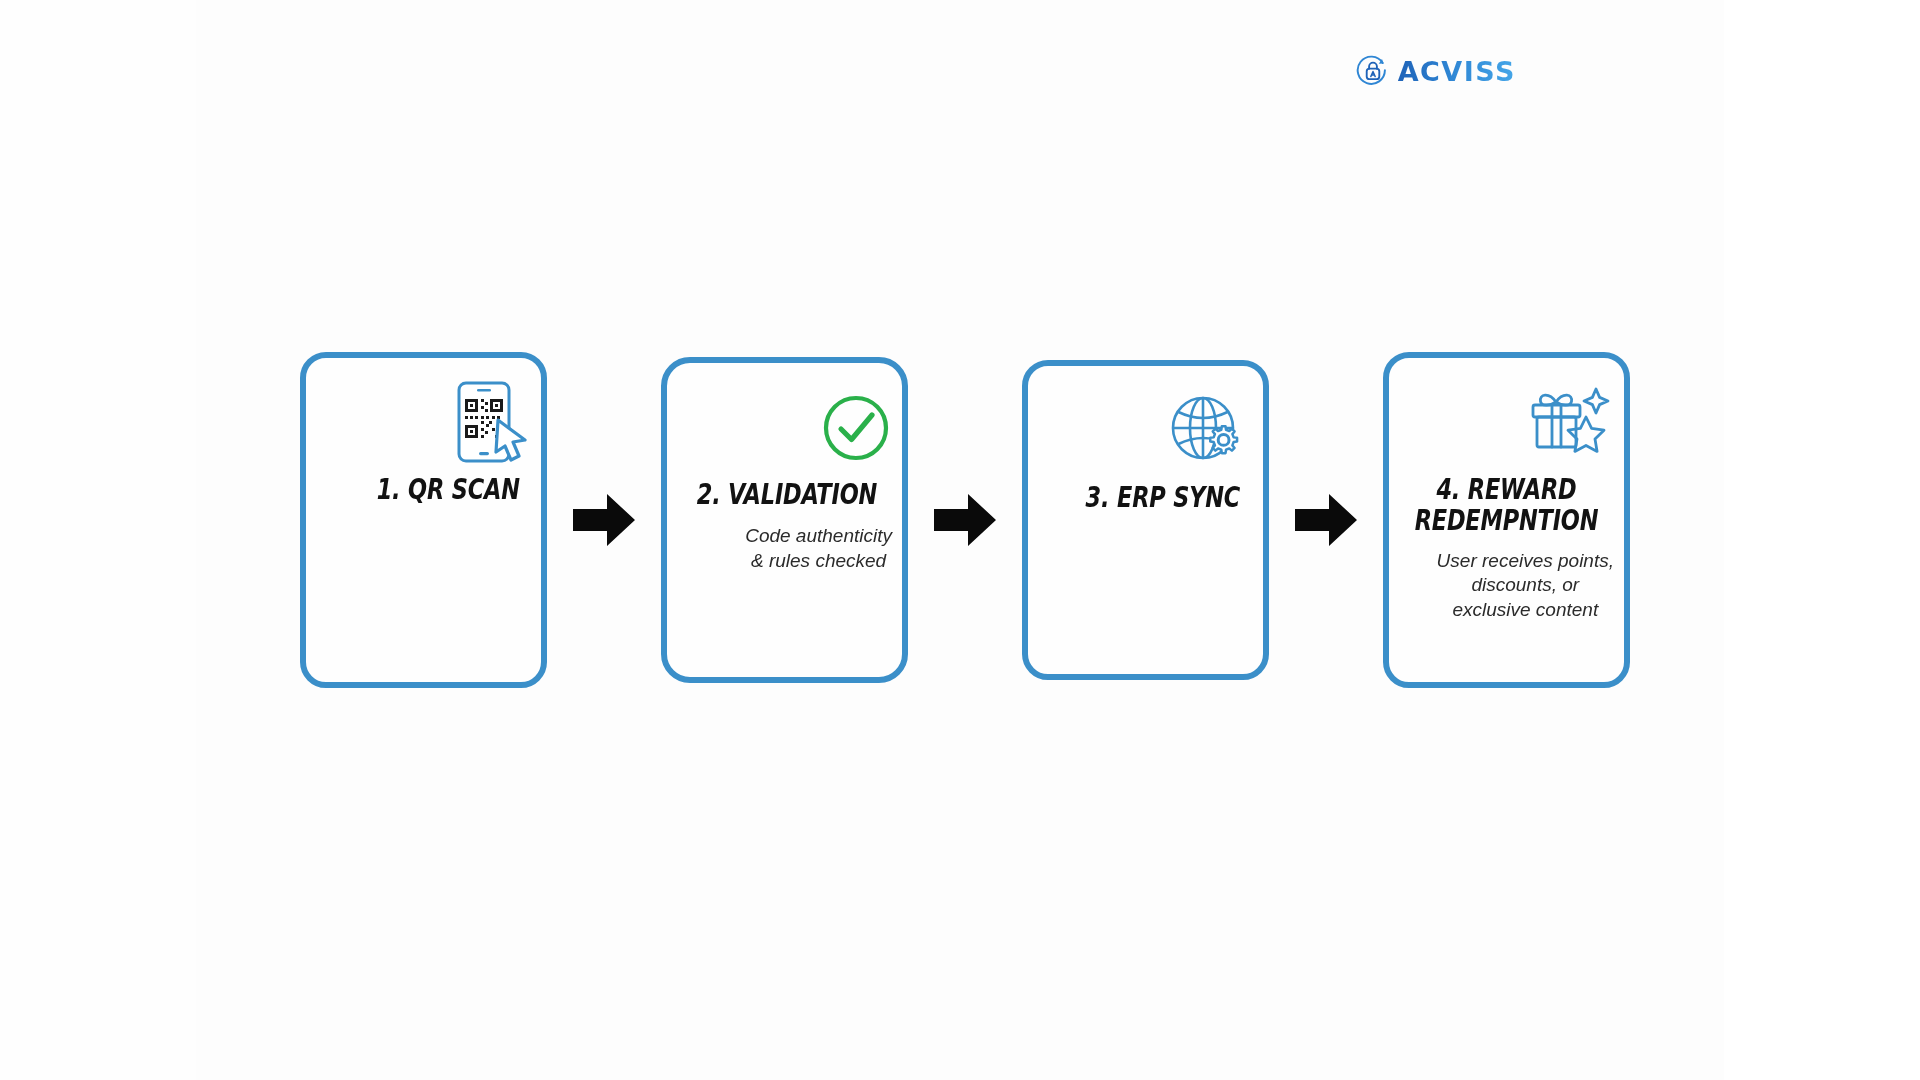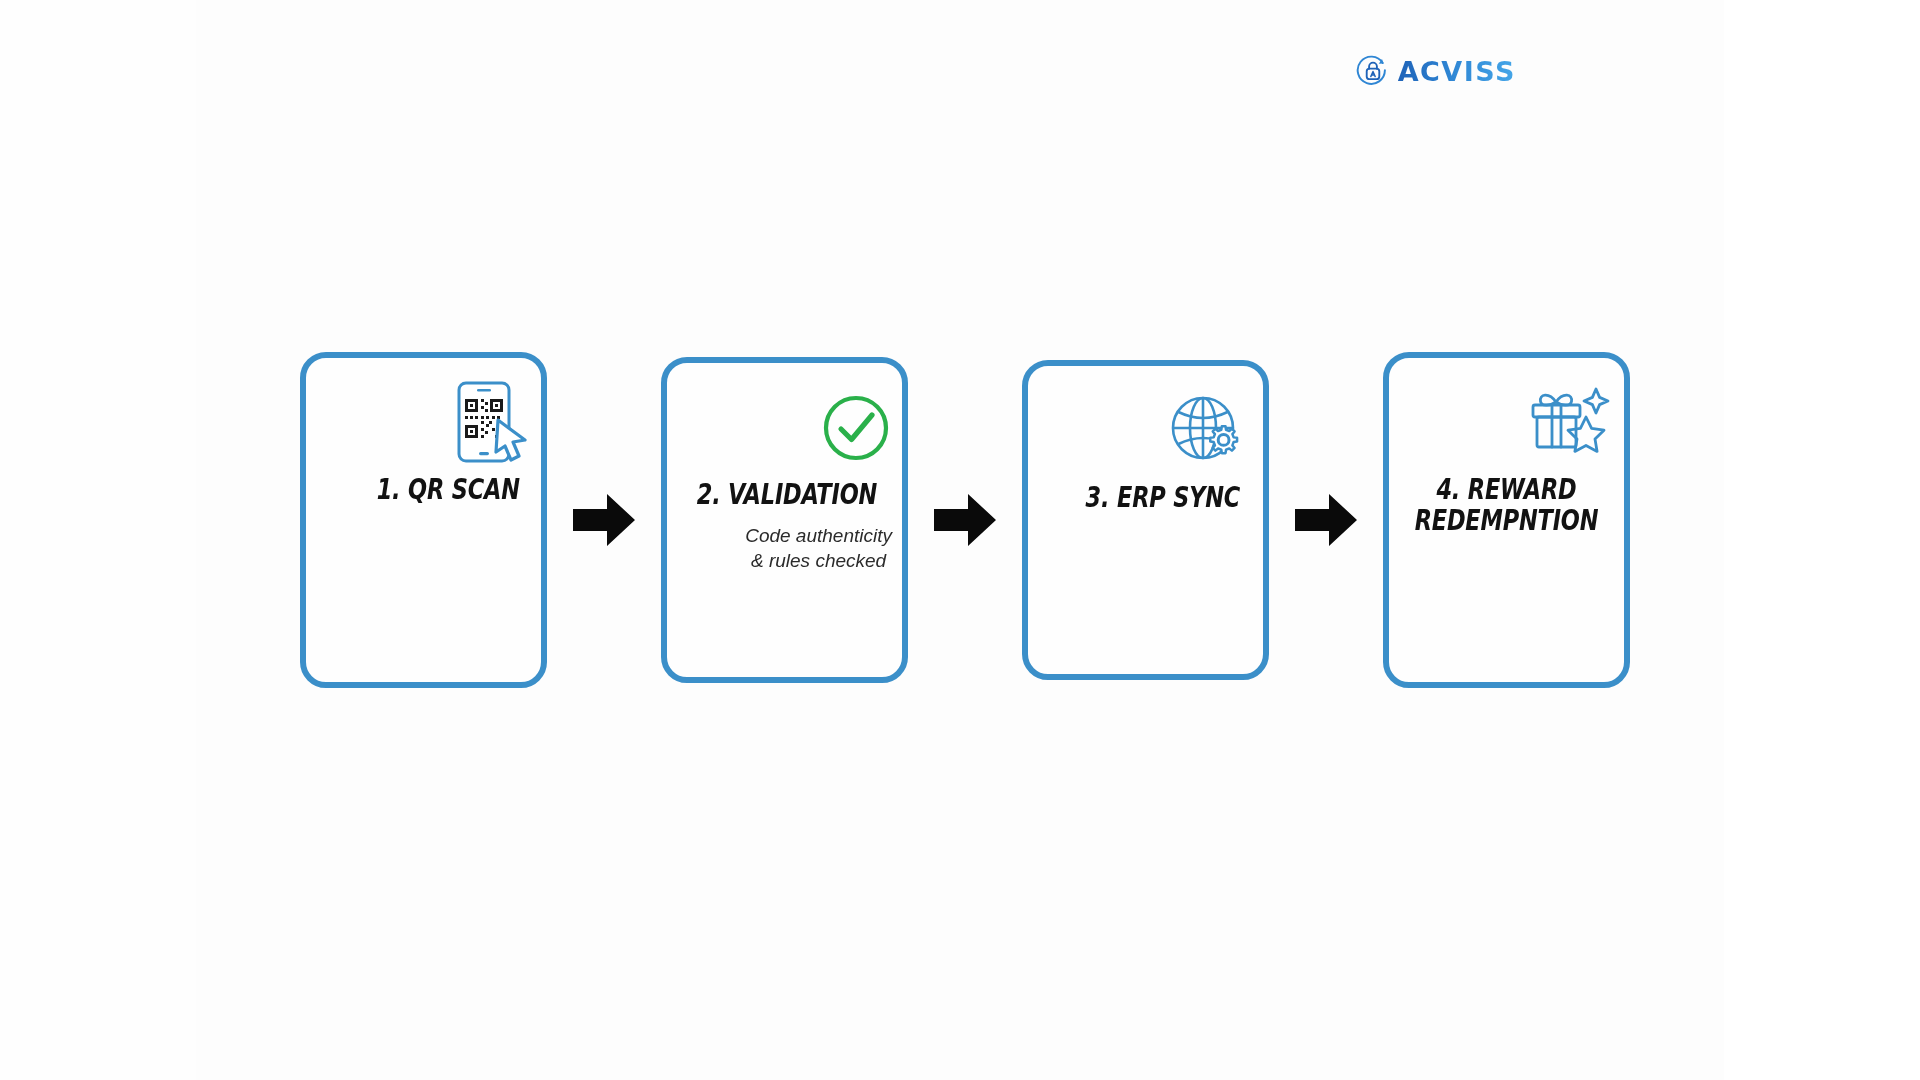--- a/index.html
+++ b/index.html
@@ -80,21 +80,21 @@
     border: 6px solid #3b8fc9;
     border-radius: 26px;
     display: flex;
     flex-direction: column;
     align-items: flex-end;
     padding: 22px 10px 16px 10px;
     position: relative;
     font-style: italic;
   }
   .step-card.h-tall   { height: 336px; }
-  .step-card.h-mid    { height: 326px; }
+  .step-card.h-mid    { height: 326px; border-radius: 29px; }
   .step-card.h-short  { height: 320px; }
 
   .card-icon {
     height: 86px;
     display: flex;
     align-items: center;
     justify-content: center;
     margin-bottom: 6px;
   }
   .card-icon svg { display: block; }
@@ -282,16 +282,19 @@
             <line x1="30" y1="22" x2="30" y2="64"></line>
             <line x1="39" y1="22" x2="39" y2="64"></line>
 
             <path d="M74 6 L77.6 14.4 L86 18 L77.6 21.6 L74 30 L70.4 21.6 L62 18 L70.4 14.4 Z"></path>
 
             <path d="M64 34 L69.6 45.4 L82 47.2 L73 56 L75.1 68.4 L64 62.5 L52.9 68.4 L55 56 L46 47.2 L58.4 45.4 Z"></path>
           </g>
         </svg>
       </div>
       <div class="card-title two-line">4. REWARD REDEMPNTION</div>
+      <div class="card-desc">User receives points,
+discounts, or
+exclusive content</div>
     </div>
 
   </div>
 </div>
 
 </body></html>

